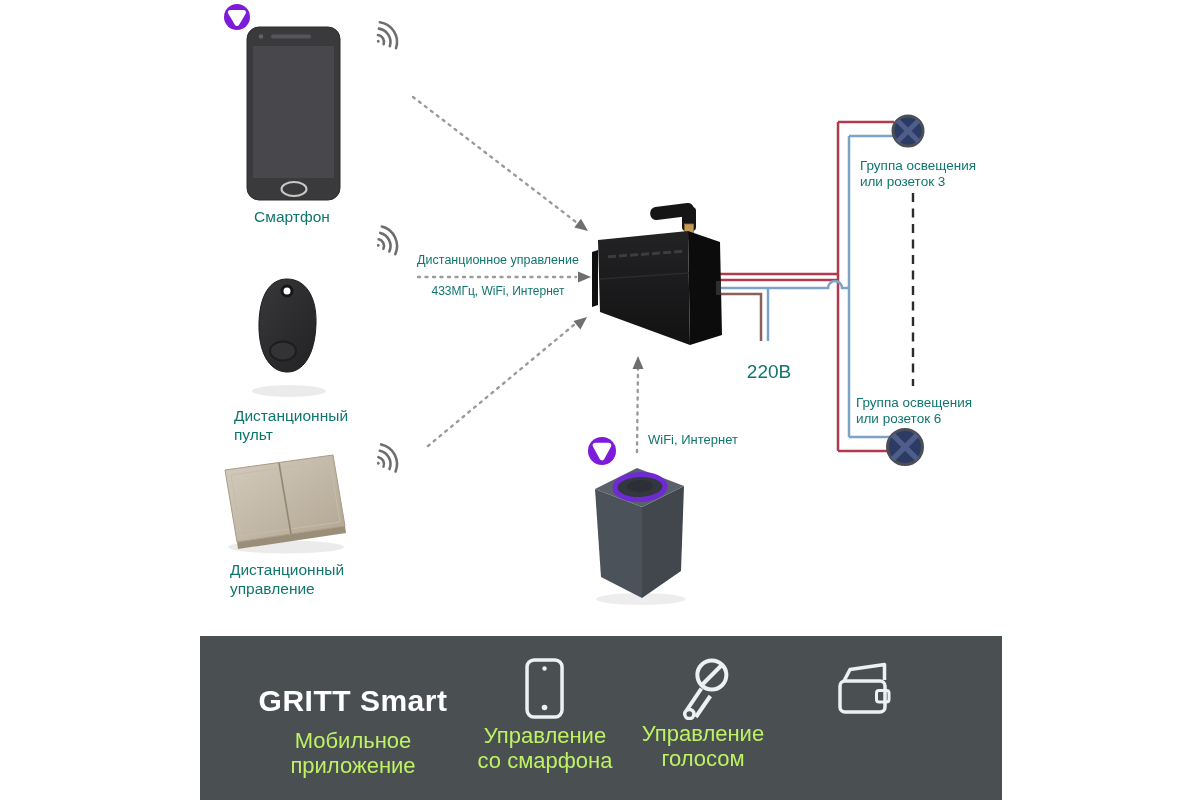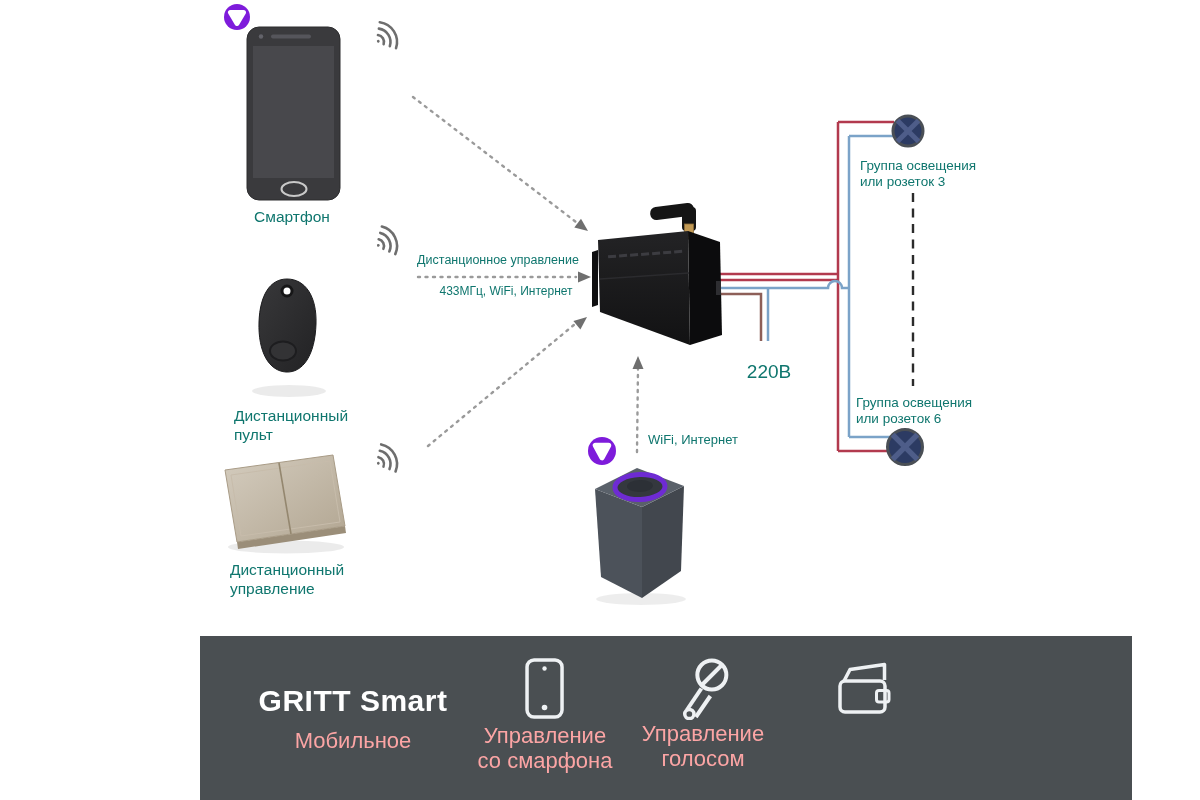--- a/index.html
+++ b/index.html
@@ -7,24 +7,24 @@
           font-family:"Liberation Sans","DejaVu Sans",sans-serif;}
   .lbl{position:absolute;color:#0f766e;font-weight:normal;transform:translateX(-50%);line-height:1.25;}
   .lbl-device{font-size:15.5px;}
   .lbl-group{font-size:13.5px;line-height:1.2;}
   .lbl-caption{font-size:12.5px;}
   .lbl-sub{font-size:12px;}
   .lbl-small{font-size:13px;}
   .lbl-volt{font-size:19px;margin-top:16px;}
   svg{position:absolute;left:0;top:0;}
   
-  .footer{position:absolute;left:200px;top:636px;width:932px;height:164px;background:#4a4f52;}
+  .footer{position:absolute;left:200px;top:636px;width:802px;height:164px;background:#4a4f52;}
   .f-col{position:absolute;text-align:center;transform:translateX(-50%);}
   .brand{color:#ffffff;font-weight:bold;font-size:30px;letter-spacing:.5px;white-space:nowrap;}
-  .f-label{color:#fca5a5;font-size:22px;line-height:24.5px;white-space:nowrap;}
+  .f-label{color:#bef264;font-size:22px;line-height:24.5px;white-space:nowrap;}
 </style>
 </head>
 <body>
 
 <div id="canvas">
 
   <svg width="1200" height="800" viewBox="0 0 1200 800">
     <defs>
       <linearGradient id="switchGrad" x1="0" y1="0" x2="1" y2="1">
         <stop offset="0" stop-color="#d4ccbe"></stop>
@@ -176,21 +176,21 @@
     <span style="display:block;">Дистанционный</span>
     <span style="display:block;">пульт</span>
   </div>
 
   <div class="lbl lbl-device" style="left:287px;top:560px;">
     <span style="display:block;">Дистанционный</span>
     <span style="display:block;">управление</span>
   </div>
 
   <div class="lbl lbl-caption" style="left:498px;top:253px;white-space:nowrap;">Дистанционное управление</div>
-  <div class="lbl lbl-sub" style="left:498px;top:284px;white-space:nowrap;margin-left:8px;">433МГц, WiFi, Интернет</div>
+  <div class="lbl lbl-sub" style="left:498px;top:284px;white-space:nowrap;">433МГц, WiFi, Интернет</div>
 
   <div class="lbl lbl-small" style="left:648px;top:432px;transform:none;white-space:nowrap;">WiFi, Интернет</div>
 
   <div class="lbl lbl-volt" style="left:769px;top:344px;white-space:nowrap;">220В</div>
 
   <div class="lbl lbl-group" style="left:918px;top:158px;">
     <span style="display:block;white-space:nowrap;">Группа освещения</span>
     <span style="display:block;white-space:nowrap;">или розеток 3</span>
   </div>
 
@@ -198,20 +198,21 @@
     <span style="display:block;white-space:nowrap;">Группа освещения</span>
     <span style="display:block;white-space:nowrap;">или розеток 6</span>
   </div>
 
   <div class="footer">
 
     <div class="f-col" style="left:153px;top:48px;">
       <div class="brand">GRITT Smart</div>
       <div class="f-label" style="margin-top:11px;">
         <span style="display:block;">Мобильное</span>
+        <span style="display:block;">приложение</span>
       </div>
     </div>
 
     <div class="f-col" style="left:345px;top:22px;">
       <svg width="64" height="62" viewBox="0 0 64 62" style="position:static;display:block;margin:0 auto;">
         <rect x="14.5" y="2" width="35" height="57" rx="7" fill="none" stroke="#eef1f3" stroke-width="3.5"></rect>
         <circle cx="32" cy="10.5" r="2.2" fill="#eef1f3"></circle>
         <circle cx="32" cy="49.5" r="2.8" fill="#eef1f3"></circle>
       </svg>
       <div class="f-label" style="margin-top:4px;">

